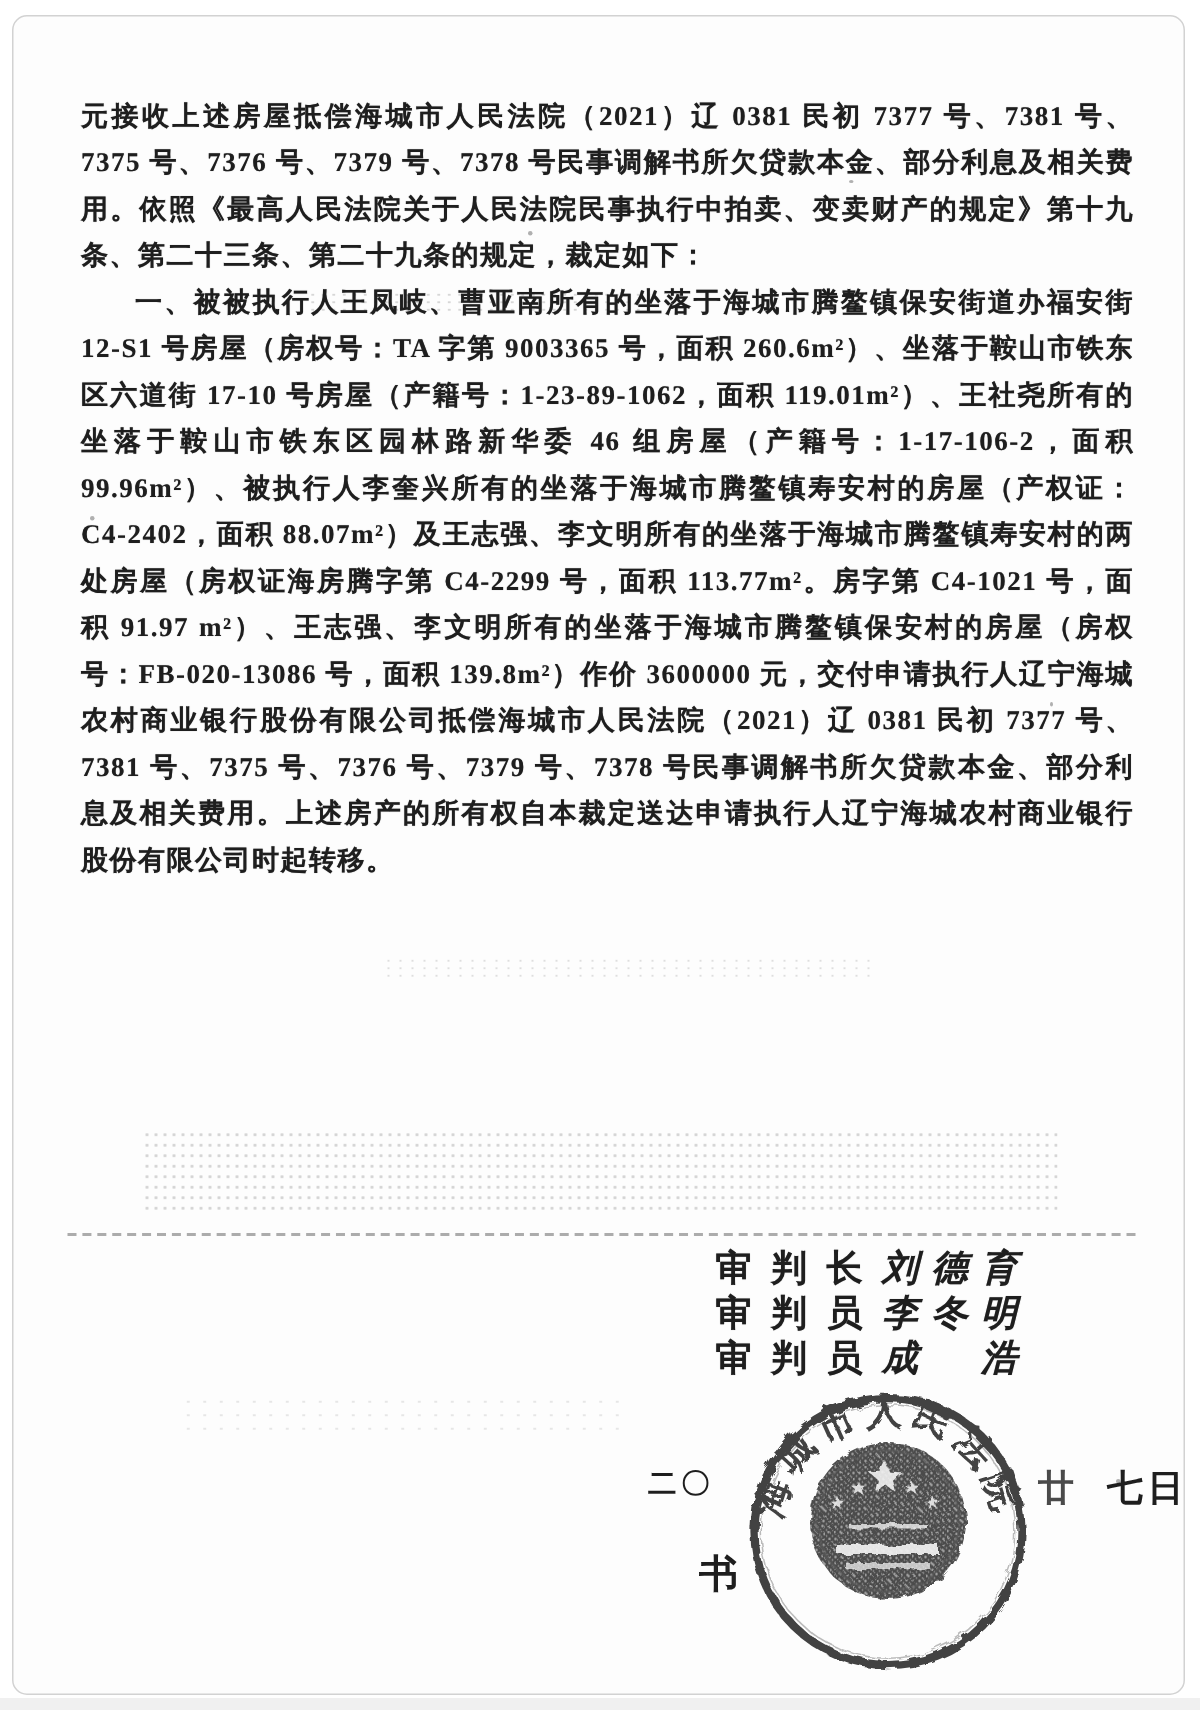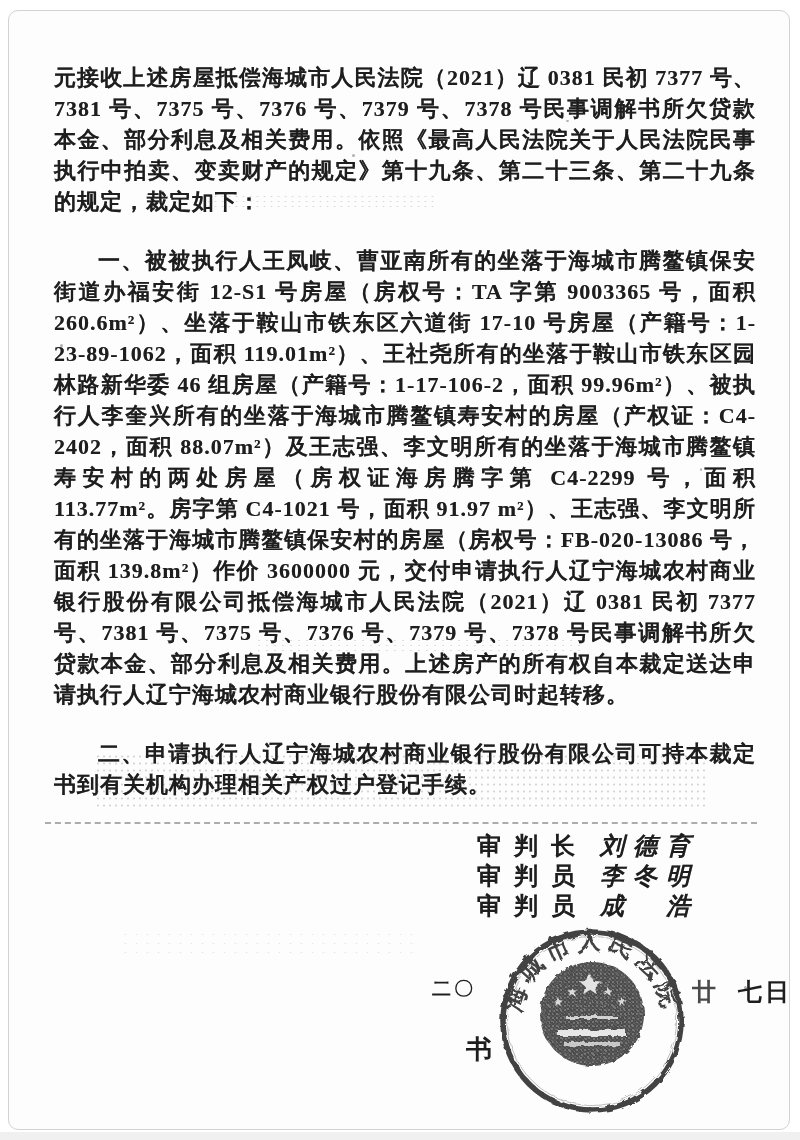--- a/index.html
+++ b/index.html
@@ -18,32 +18,32 @@
     background:#fdfdfd;border:1px solid var(--border);border-radius:10px;
     box-sizing:border-box;
   }
   .bottom-strip{
     position:absolute;left:0;right:0;bottom:0;height:8px;background:#f0f0f0;
   }
   
   .content{
     position:absolute;left:54px;top:62px;width:702px;
     color:var(--ink);
-    font-size:22px;line-height:31px;letter-spacing:1px;
+    font-size:18px;line-height:31px;letter-spacing:1px;
     font-weight:600;
     text-shadow:0 0 .5px rgba(20,20,20,.55);
   }
   .para{text-align:justify;}
-  .para.ind{text-indent:2em;margin-top:28px;}
+  .para.ind{text-indent:2em;}
   
   .sig-block{
     position:absolute;left:477px;top:831px;color:var(--ink);
     font-size:24px;font-weight:600;text-shadow:0 0 .5px rgba(20,20,20,.5);
   }
-  .sig-row{display:flex;align-items:baseline;height:30px;line-height:30px;gap:12px;}
+  .sig-row{display:flex;align-items:baseline;height:30px;line-height:30px;}
   .sig-role{letter-spacing:13px;white-space:pre;}
   .sig-name{letter-spacing:9px;margin-left:0;white-space:pre;font-style:italic;}
   
   .date-left{position:absolute;left:432px;top:976px;font-size:19px;font-weight:600;color:var(--ink);letter-spacing:3px;}
   .date-obscured{position:absolute;left:692px;top:976px;font-size:24px;font-weight:700;color:#2b2b2b;opacity:.85;}
   .date-right{position:absolute;left:716px;top:976px;font-size:24px;font-weight:600;color:var(--ink);letter-spacing:3px;margin-left:22px;}
   .clerk{position:absolute;left:466px;top:1032px;font-size:26px;font-weight:600;color:var(--ink);}
   
   .seal{position:absolute;left:492px;top:921px;width:200px;height:200px;opacity:.9;}
   
@@ -76,21 +76,20 @@
 <div class="dash-line"></div>
 <div class="speck" style="left:352px;top:154px;width:3px;height:3px;"></div>
 <div class="speck" style="left:566px;top:120px;width:3px;height:2px;"></div>
 <div class="speck" style="left:700px;top:468px;width:2px;height:3px;"></div>
 <div class="speck" style="left:60px;top:344px;width:3px;height:3px;"></div>
 <div class="speck" style="left:744px;top:986px;width:3px;height:3px;"></div>
 
 <div class="content" id="body-paragraphs">
     <div class="para">元接收上述房屋抵偿海城市人民法院（2021）辽 0381 民初 7377 号、7381 号、7375 号、7376 号、7379 号、7378 号民事调解书所欠贷款本金、部分利息及相关费用。依照《最高人民法院关于人民法院民事执行中拍卖、变卖财产的规定》第十九条、第二十三条、第二十九条的规定，裁定如下：</div>
     <div class="para ind">一、被被执行人王凤岐、曹亚南所有的坐落于海城市腾鳌镇保安街道办福安街 12-S1 号房屋（房权号：TA 字第 9003365 号，面积 260.6m²）、坐落于鞍山市铁东区六道街 17-10 号房屋（产籍号：1-23-89-1062，面积 119.01m²）、王社尧所有的坐落于鞍山市铁东区园林路新华委 46 组房屋（产籍号：1-17-106-2，面积 99.96m²）、被执行人李奎兴所有的坐落于海城市腾鳌镇寿安村的房屋（产权证：C4-2402，面积 88.07m²）及王志强、李文明所有的坐落于海城市腾鳌镇寿安村的两处房屋（房权证海房腾字第 C4-2299 号，面积 113.77m²。房字第 C4-1021 号，面积 91.97 m²）、王志强、李文明所有的坐落于海城市腾鳌镇保安村的房屋（房权号：FB-020-13086 号，面积 139.8m²）作价 3600000 元，交付申请执行人辽宁海城农村商业银行股份有限公司抵偿海城市人民法院（2021）辽 0381 民初 7377 号、7381 号、7375 号、7376 号、7379 号、7378 号民事调解书所欠贷款本金、部分利息及相关费用。上述房产的所有权自本裁定送达申请执行人辽宁海城农村商业银行股份有限公司时起转移。</div>
-    <div class="para ind">二、申请执行人辽宁海城农村商业银行股份有限公司可持本裁定书到有关机构办理相关产权过户登记手续。</div>
   </div>
 
 <div class="sig-block" id="sig-block">
     <div class="sig-row">
       <span class="sig-role">审判长</span>
       <span class="sig-name">刘德育</span>
     </div>
     <div class="sig-row">
       <span class="sig-role">审判员</span>
       <span class="sig-name">李冬明</span>

